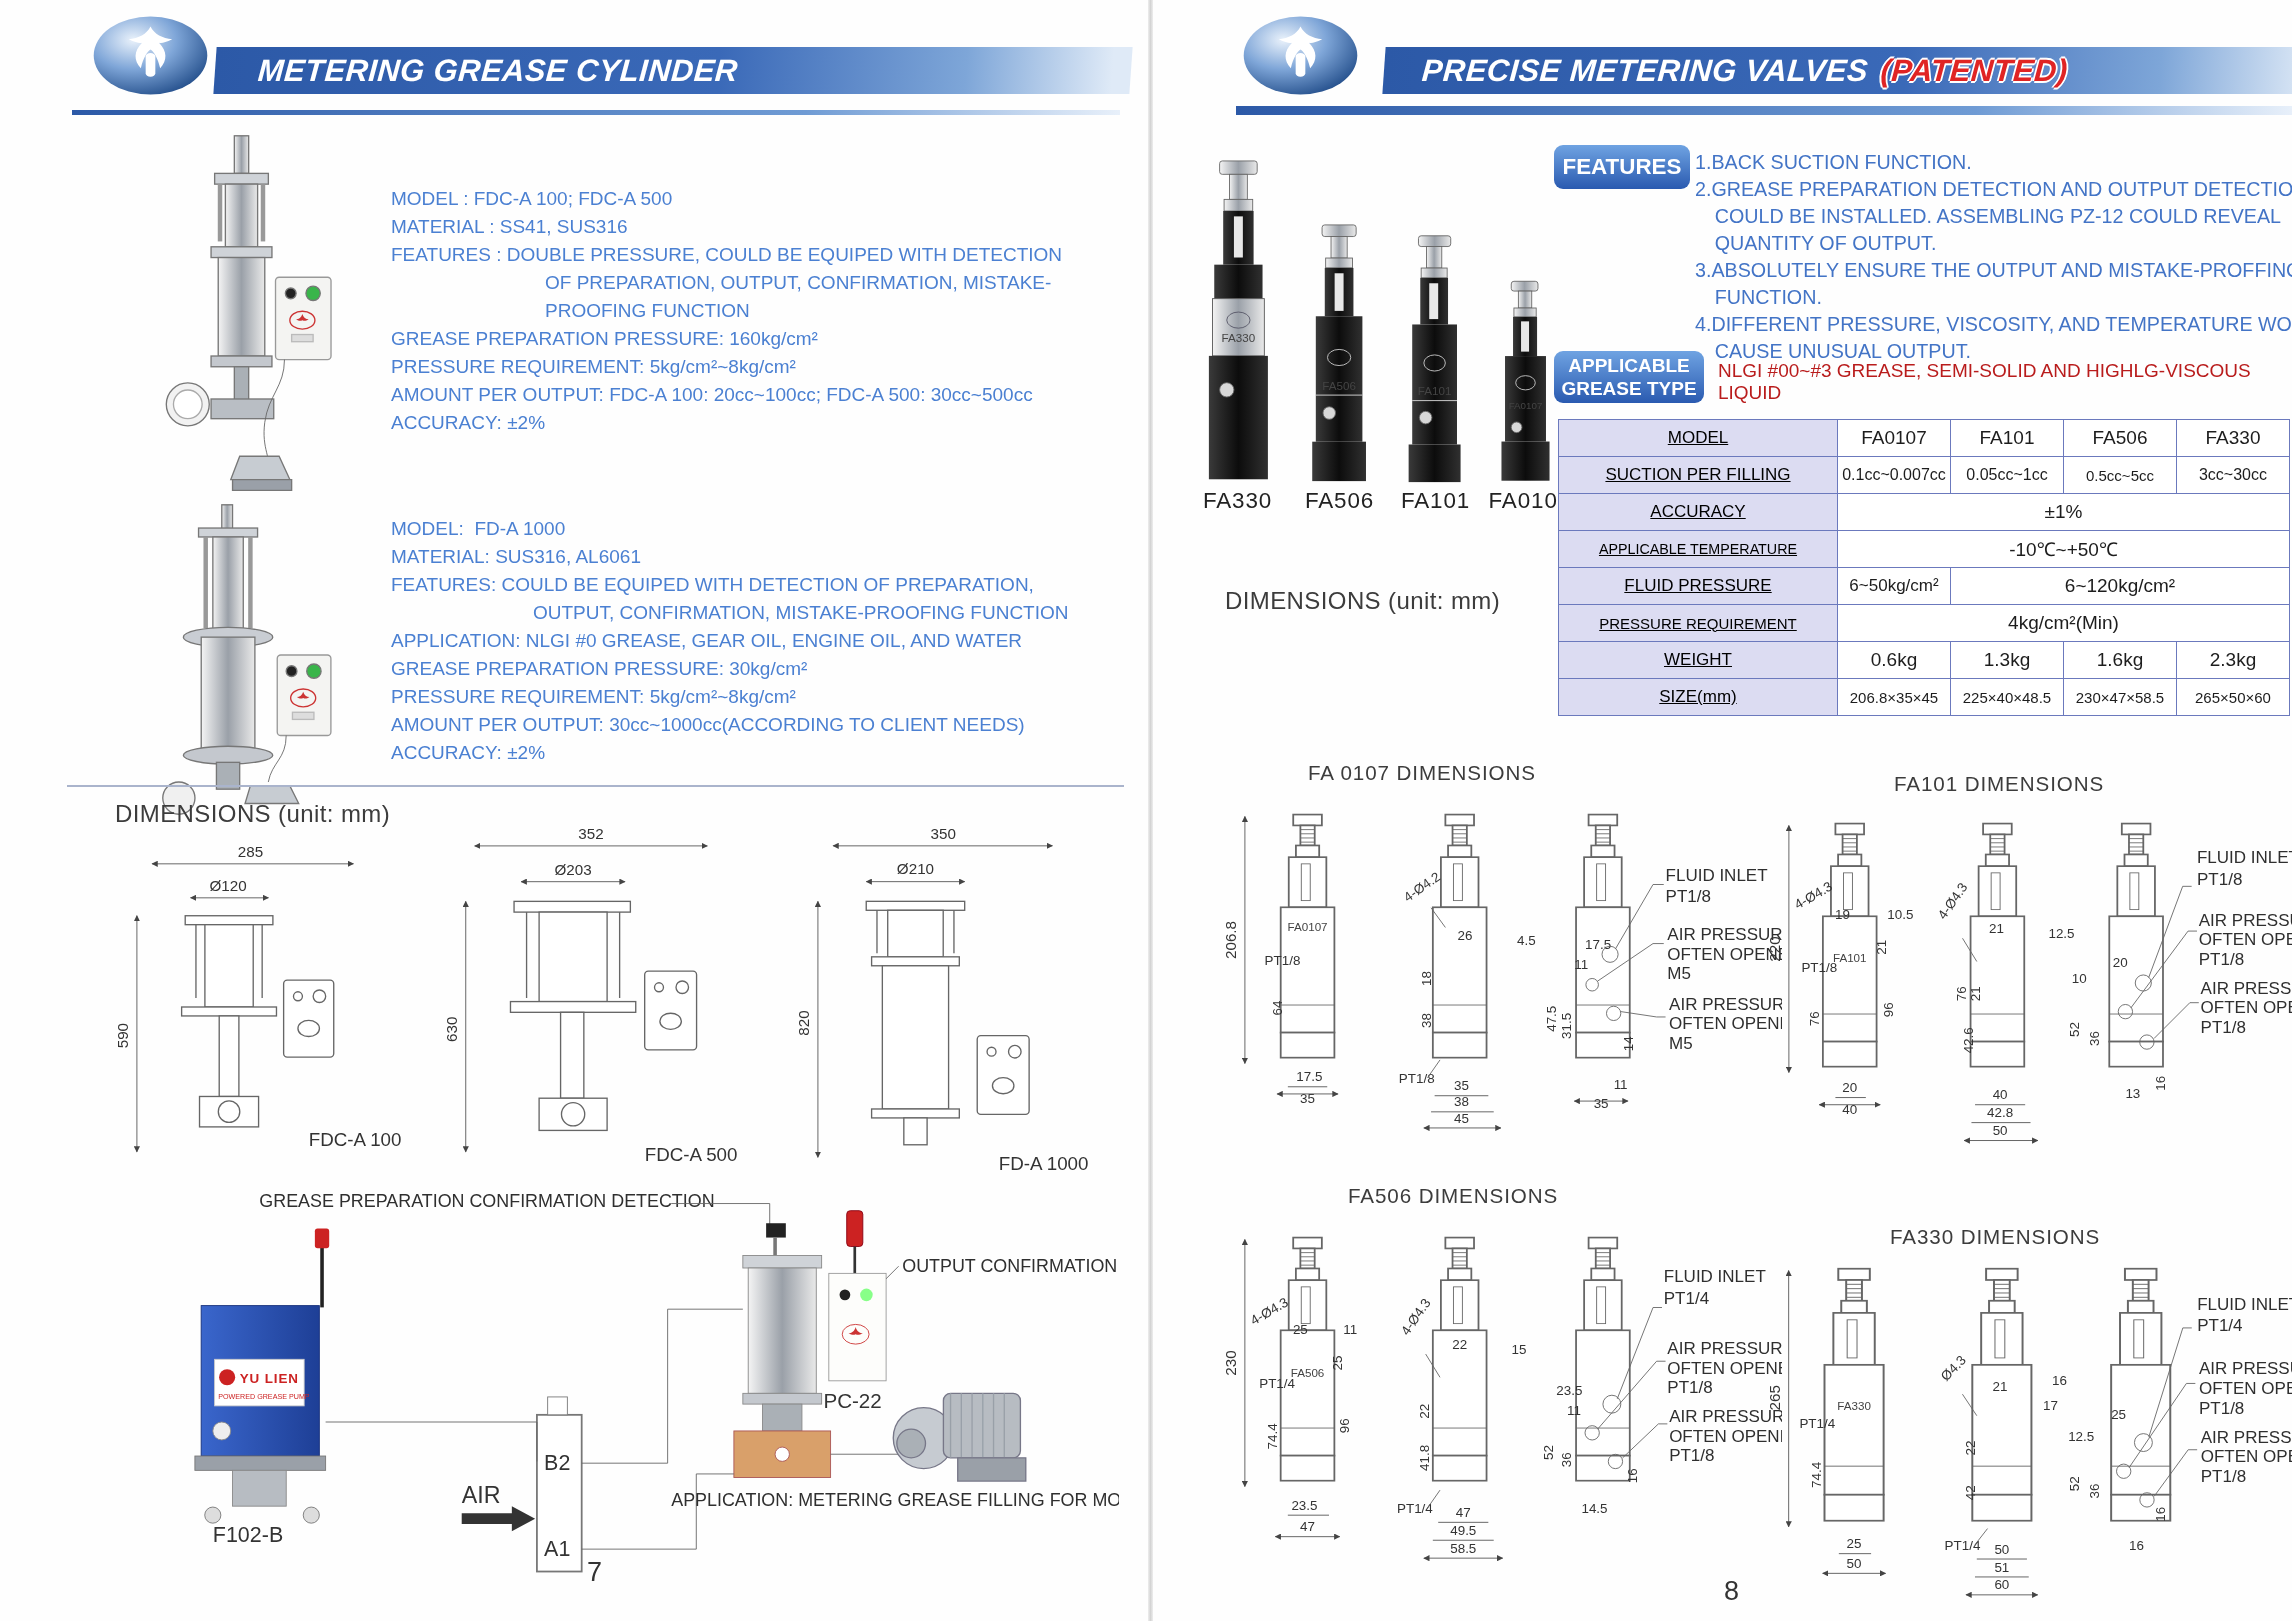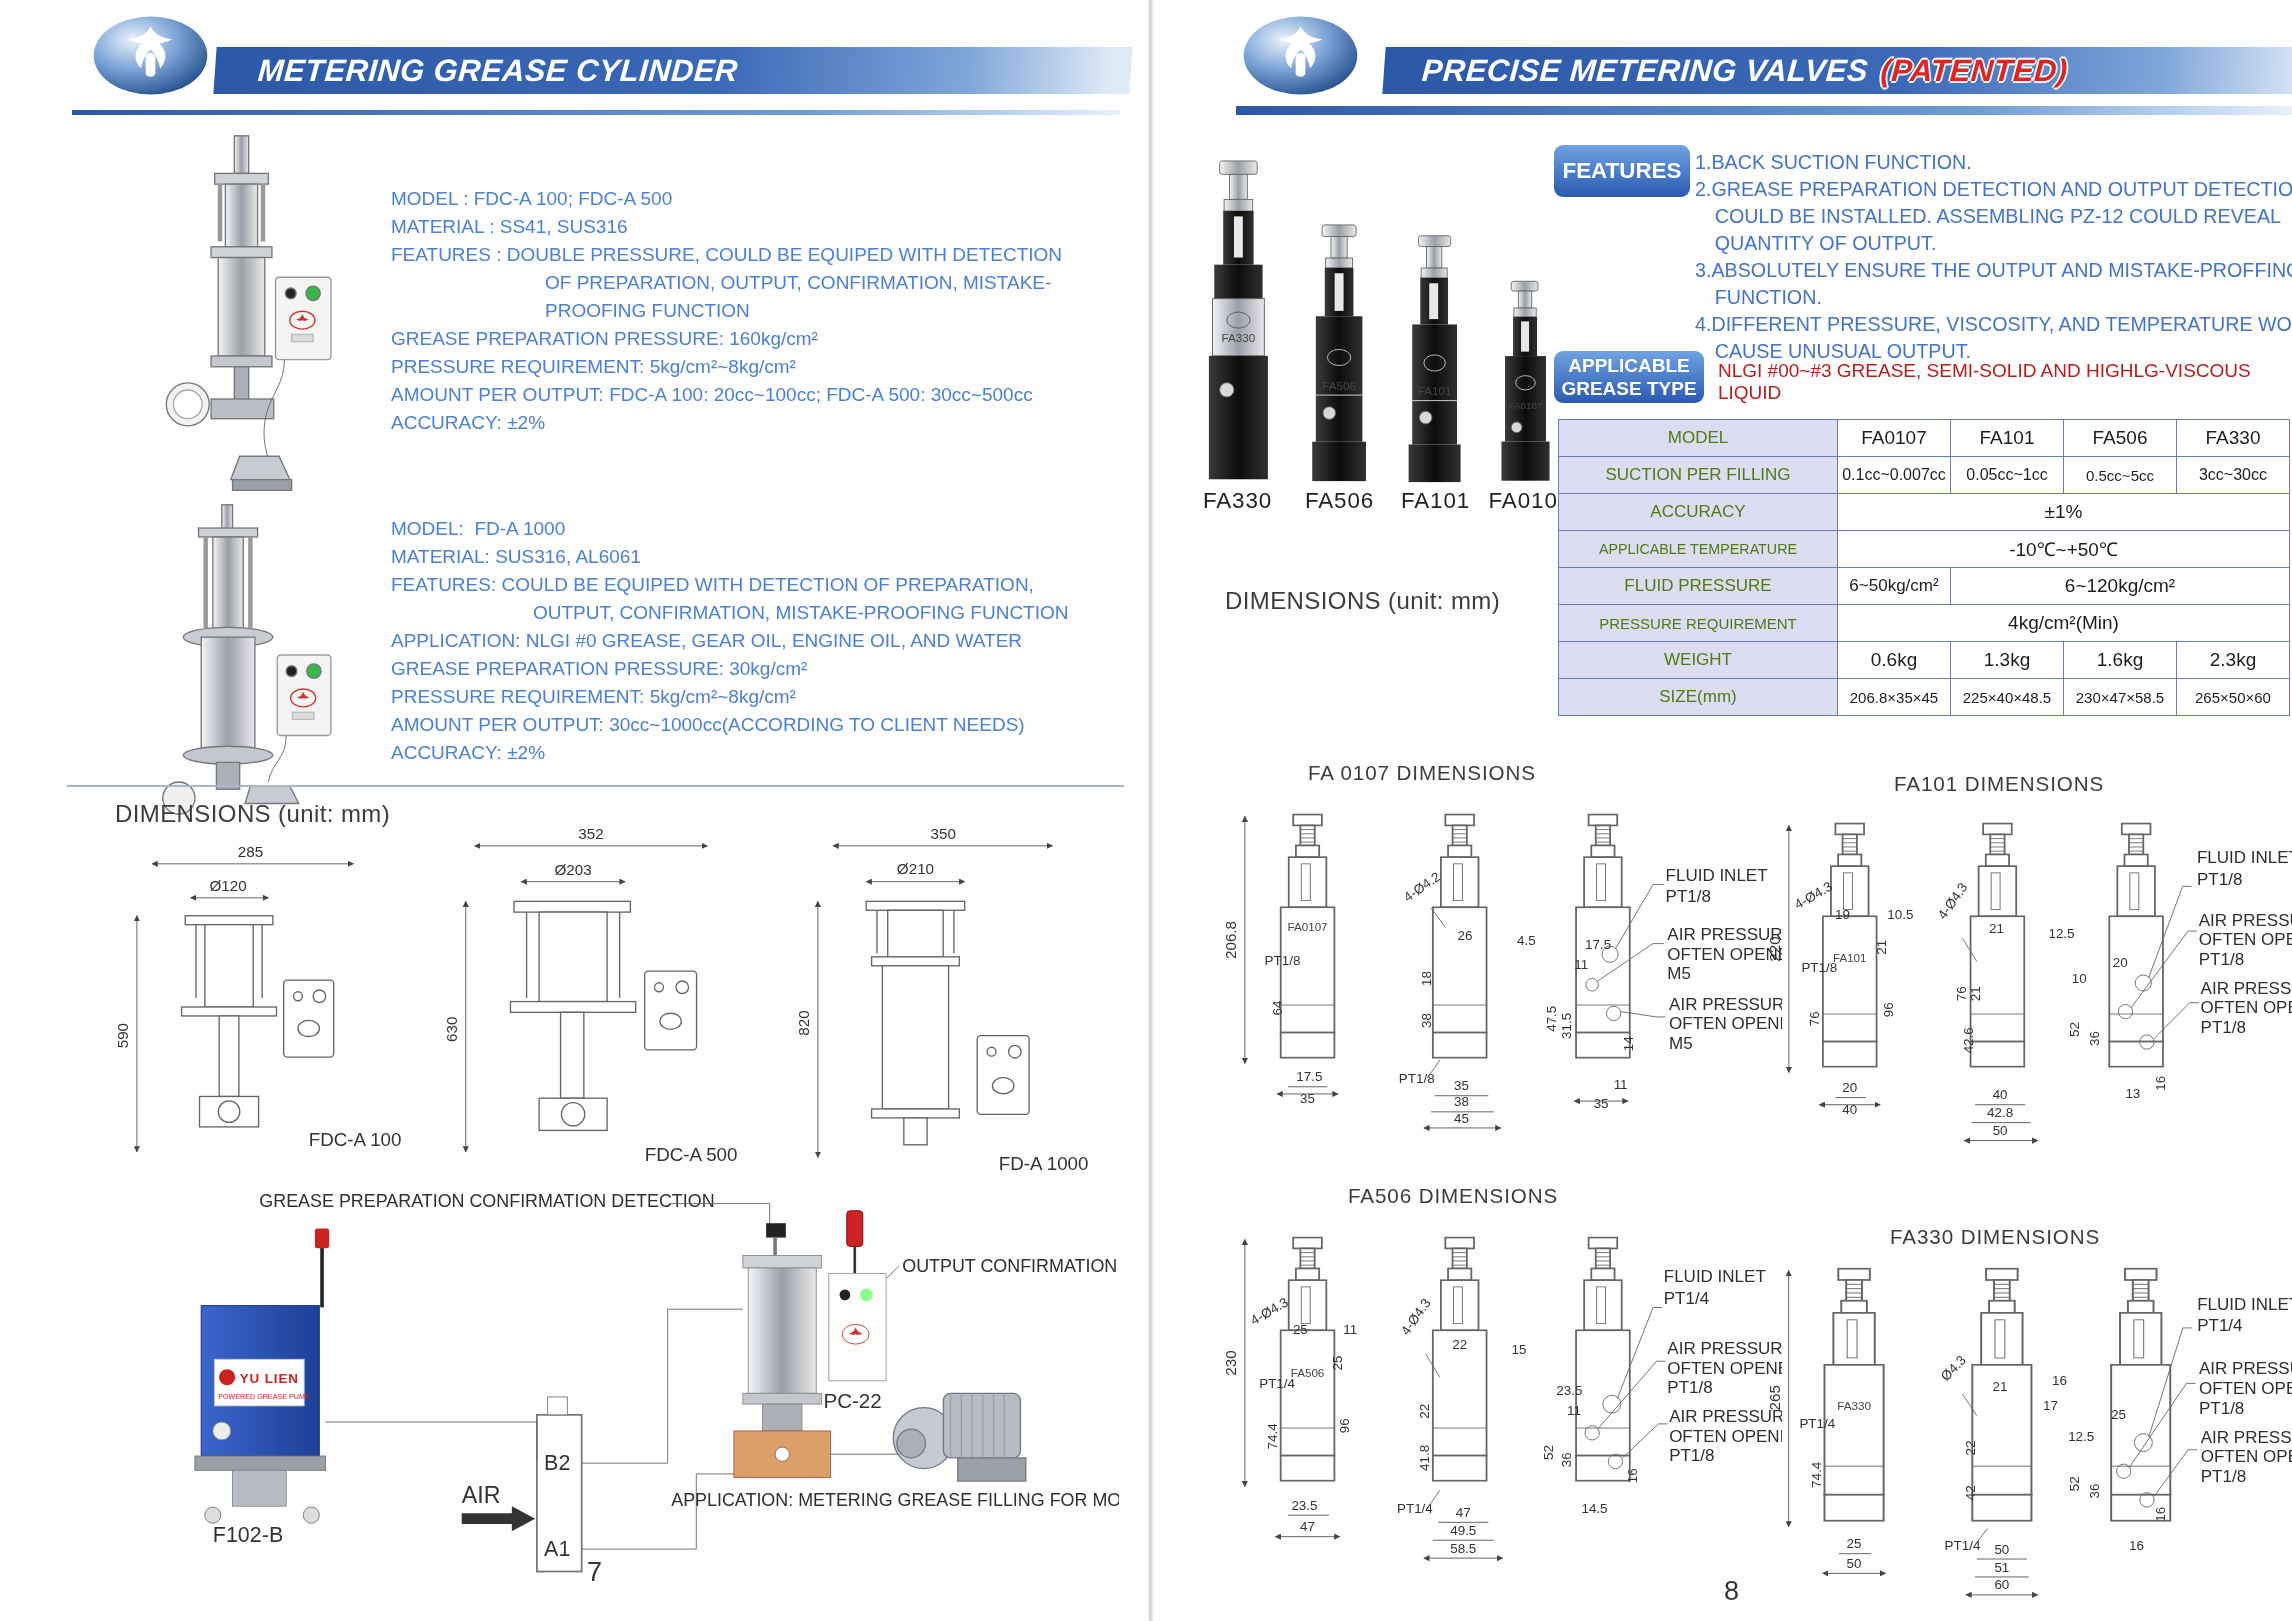--- a/index.html
+++ b/index.html
@@ -21,21 +21,21 @@
   .find{padding-left:19.7px;}
   .badge{background:linear-gradient(180deg,#6fa3e2,#2a5ab0);border-radius:9px;color:#fff;
          font-weight:bold;text-align:center;display:flex;flex-direction:column;justify-content:center;}
   .h-dim{color:#3c3c3c;font-size:24px;letter-spacing:0.4px;}
   .dg-title{color:#3c3c3c;font-size:20.6px;letter-spacing:0.9px;}
   .pagenum{color:#333;font-size:27px;}
   
   table.spec{border-collapse:collapse;table-layout:fixed;border:1.8px solid #5a6ab8;}
   table.spec td{border:0.9px solid #6b79bd;height:36px;text-align:center;vertical-align:middle;
                 overflow:hidden;padding:0 1.8px;}
-  td.lab{background:#dcdcf2;font-size:17px;color:#4d7c0f;}
+  td.lab{background:#dcdcf2;font-size:17px;color:#000000;text-decoration:underline;}
   td.val{background:#fff;font-size:19px;color:#1d1d1d;}
   
   text.dim{font-size:15px;fill:#333;}
   text.dimb{font-size:17px;fill:#333;}
   text.callout{font-size:19px;fill:#2f2f2f;}
   text.mdl{font-size:13px;fill:#444;}
   .dl{stroke:#555;stroke-width:1;}
   .ld{stroke:#666;stroke-width:1;fill:none;}
   .photo-labels div{color:#222;font-size:22.4px;letter-spacing:0.9px;}
 </style>
@@ -373,21 +373,21 @@
       <rect x="14" y="182" width="54" height="44" fill="url(#blk)"></rect>
     </svg>
   </div>
   <div class="abs photo-labels" style="left:1191px;top:488px;display:flex;gap:12.5px">
     <div style="width:93px;text-align:center">FA330</div>
     <div style="width:86px;text-align:center">FA506</div>
     <div style="width:81px;text-align:center">FA101</div>
     <div style="width:73px;text-align:center">FA0107</div>
   </div>
 
-  <div class="abs badge" style="left:1554px;top:145px;width:136px;height:52px;font-size:22.4px">FEATURES</div>
+  <div class="abs badge" style="left:1554px;top:145px;width:136px;height:44px;font-size:22.4px">FEATURES</div>
   <div class="abs feat" style="left:1695px;top:149px">
     <p>1.BACK SUCTION FUNCTION.</p>
     <p>2.GREASE PREPARATION DETECTION AND OUTPUT DETECTION</p>
     <p class="find">COULD BE INSTALLED. ASSEMBLING PZ-12 COULD REVEAL</p>
     <p class="find">QUANTITY OF OUTPUT.</p>
     <p>3.ABSOLUTELY ENSURE THE OUTPUT AND MISTAKE-PROFFING</p>
     <p class="find">FUNCTION.</p>
     <p>4.DIFFERENT PRESSURE, VISCOSITY, AND TEMPERATURE WON'T</p>
     <p class="find">CAUSE UNUSUAL OUTPUT.</p>
   </div>

